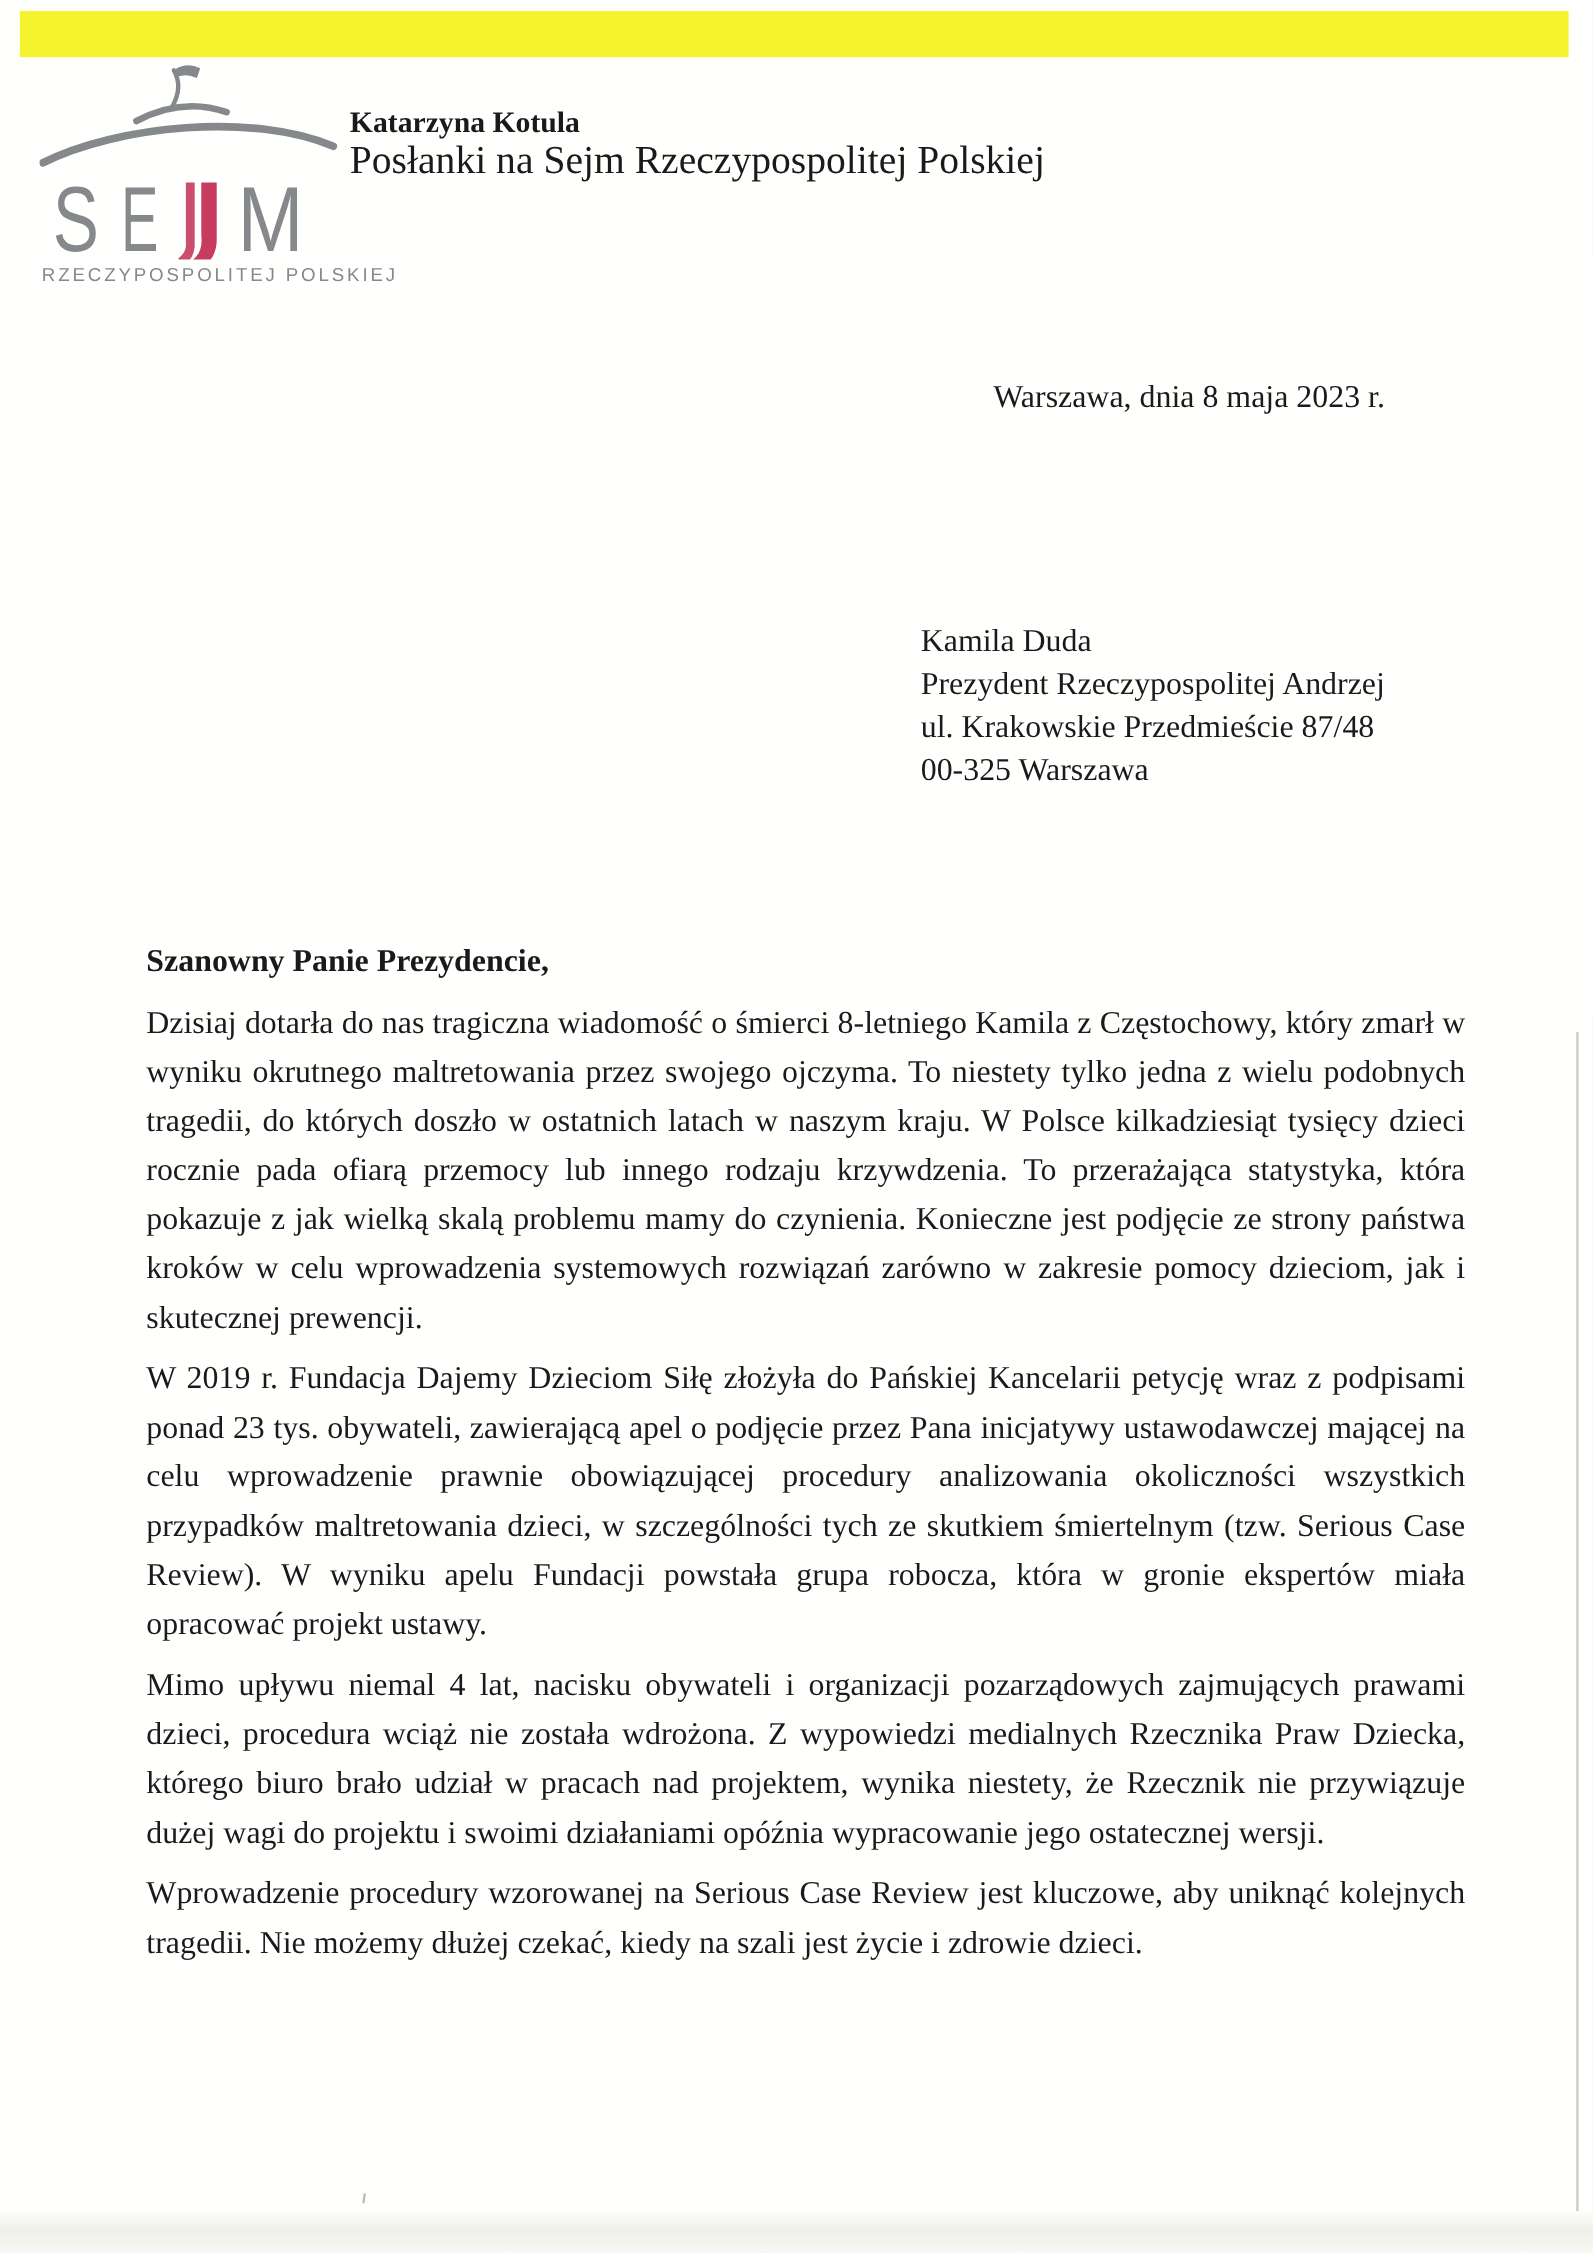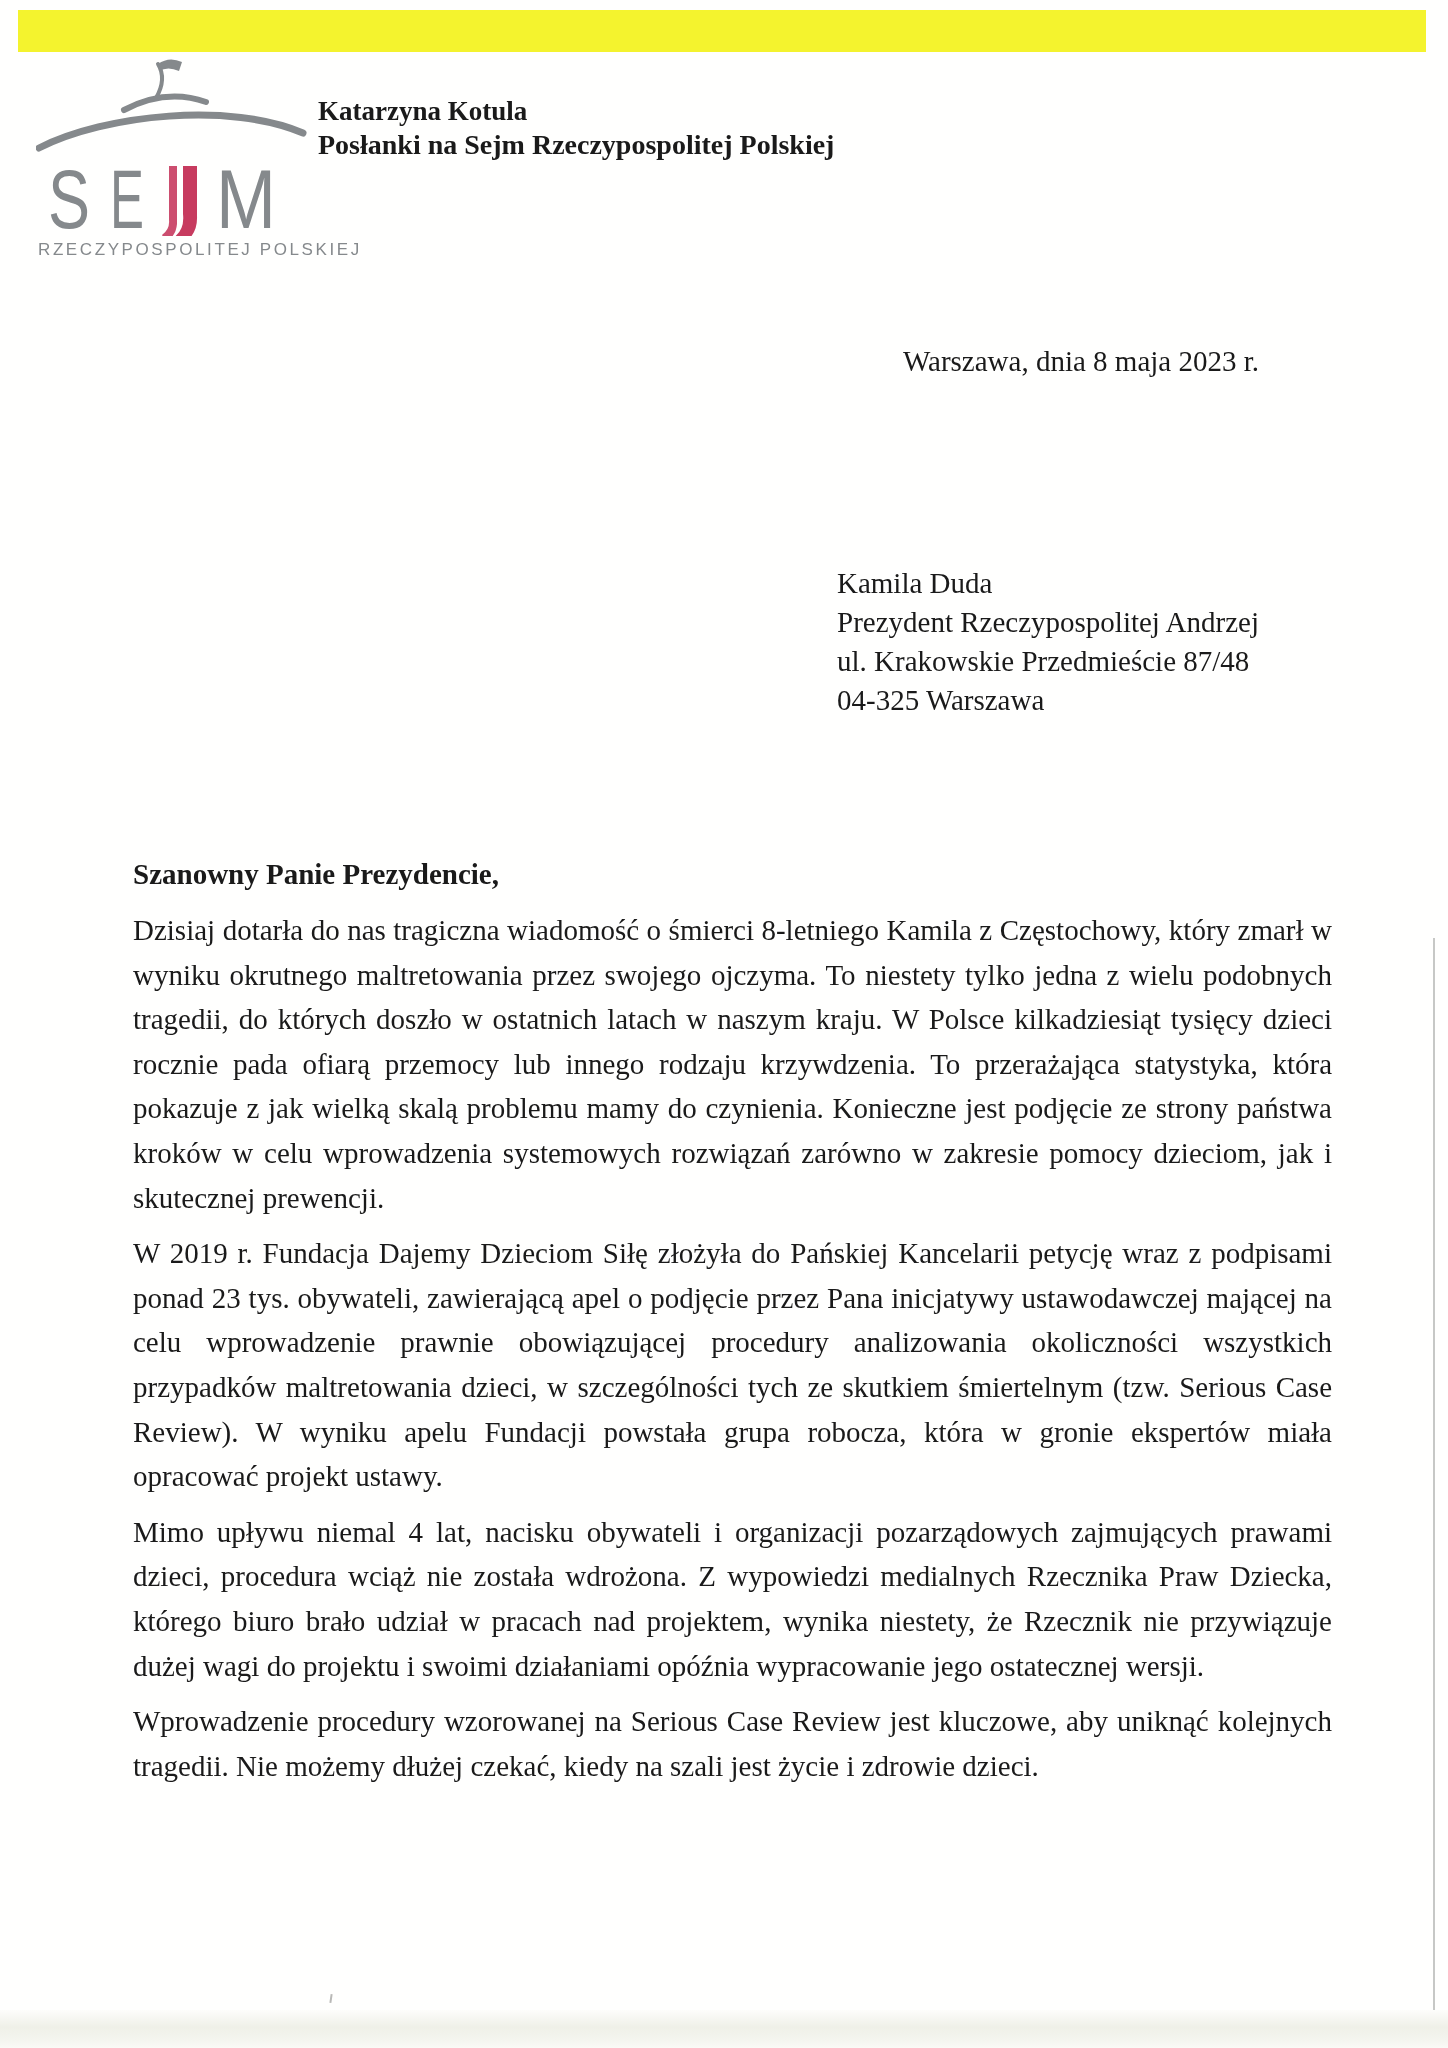--- a/index.html
+++ b/index.html
@@ -44,21 +44,21 @@
     white-space: nowrap;
   }
   .senders {
     position: absolute;
     left: 318px;
     top: 94px;
     font-size: 27px;
     line-height: 34px;
   }
   .sender-name { font-weight: bold; }
-  .sender-role { font-weight: bold; font-size: 28px; }
+  .sender-role { font-weight: normal; font-size: 36px; }
   
   .date-line {
     position: absolute;
     left: 903px;
     top: 345px;
     font-size: 29px;
     white-space: nowrap;
   }
   .recipient {
     position: absolute;
@@ -145,21 +145,21 @@
     <div class="sender-name">Katarzyna Kotula</div>
     <div class="sender-role">Posłanki na Sejm Rzeczypospolitej Polskiej</div>
   </div>
 
   <div class="date-line">Warszawa, dnia 8 maja 2023 r.</div>
 
   <div class="recipient">
     <div>Kamila Duda</div>
     <div>Prezydent Rzeczypospolitej Andrzej</div>
     <div>ul. Krakowskie Przedmieście 87/48</div>
-    <div>04-325 Warszawa</div>
+    <div>00-325 Warszawa</div>
   </div>
 
   <div class="salutation">Szanowny Panie Prezydencie,</div>
 
   <div class="body-text">
     <p>Dzisiaj dotarła do nas tragiczna wiadomość o śmierci 8-letniego Kamila z Częstochowy, który zmarł w wyniku okrutnego maltretowania przez swojego ojczyma. To niestety tylko jedna z wielu podobnych tragedii, do których doszło w ostatnich latach w naszym kraju. W Polsce kilkadziesiąt tysięcy dzieci rocznie pada ofiarą przemocy lub innego rodzaju krzywdzenia. To przerażająca statystyka, która pokazuje z jak wielką skalą problemu mamy do czynienia. Konieczne jest podjęcie ze strony państwa kroków w celu wprowadzenia systemowych rozwiązań zarówno w zakresie pomocy dzieciom, jak i skutecznej prewencji.</p>
     <p>W 2019 r. Fundacja Dajemy Dzieciom Siłę złożyła do Pańskiej Kancelarii petycję wraz z podpisami ponad 23 tys. obywateli, zawierającą apel o podjęcie przez Pana inicjatywy ustawodawczej mającej na celu wprowadzenie prawnie obowiązującej procedury analizowania okoliczności wszystkich przypadków maltretowania dzieci, w szczególności tych ze skutkiem śmiertelnym (tzw. Serious Case Review). W wyniku apelu Fundacji powstała grupa robocza, która w gronie ekspertów miała opracować projekt ustawy.</p>
     <p>Mimo upływu niemal 4 lat, nacisku obywateli i organizacji pozarządowych zajmujących prawami dzieci, procedura wciąż nie została wdrożona. Z wypowiedzi medialnych Rzecznika Praw Dziecka, którego biuro brało udział w pracach nad projektem, wynika niestety, że Rzecznik nie przywiązuje dużej wagi do projektu i swoimi działaniami opóźnia wypracowanie jego ostatecznej wersji.</p>
     <p>Wprowadzenie procedury wzorowanej na Serious Case Review jest kluczowe, aby uniknąć kolejnych tragedii. Nie możemy dłużej czekać, kiedy na szali jest życie i zdrowie dzieci.</p>
   </div>

